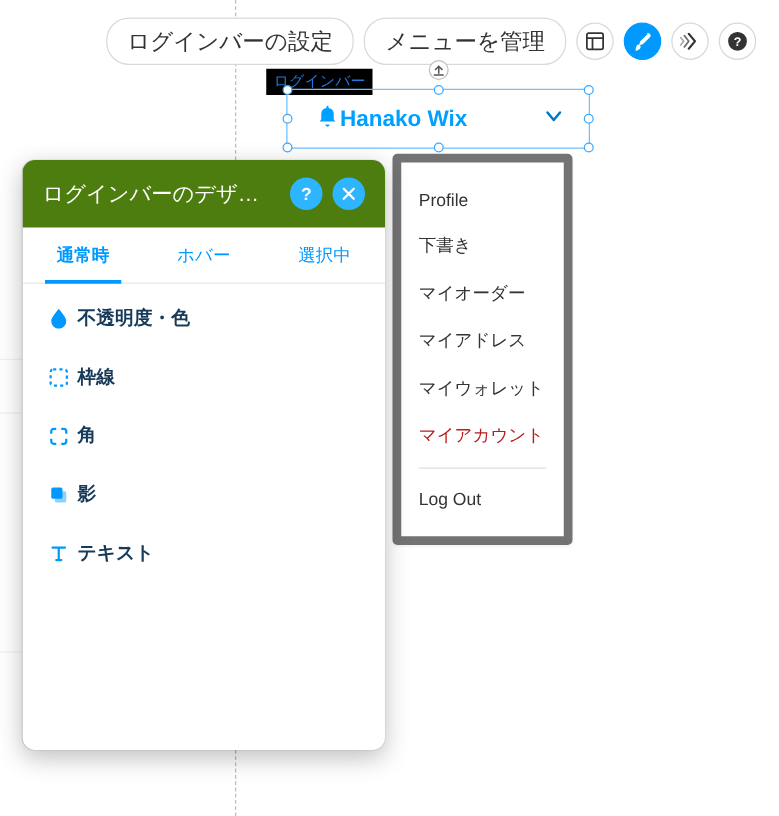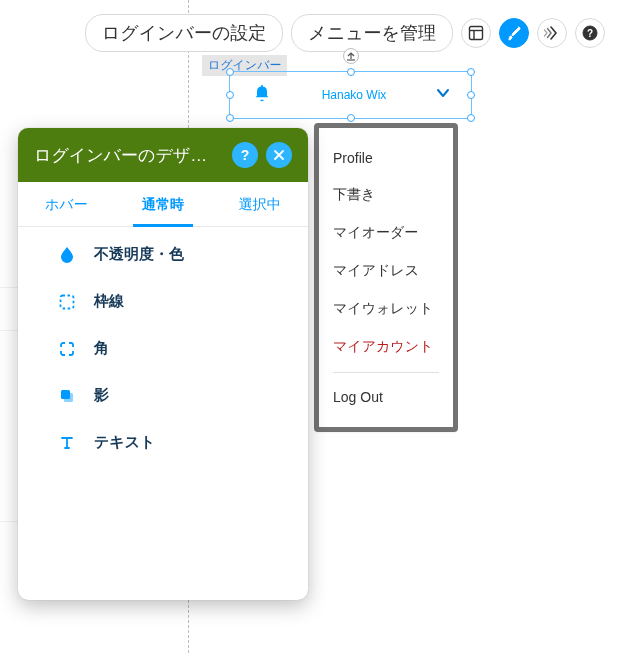--- a/index.html
+++ b/index.html
@@ -13,59 +13,59 @@
 
   
   .toolbar { position: absolute; top: 14px; right: 18px; display: flex; align-items: center; gap: 8px; }
   .pill { background: #fff; border: 1px solid #d9d9d9; border-radius: 18px; padding: 6px 16px; font-size: 18px; color: #333; cursor: pointer; }
   .circ { width: 30px; height: 30px; border-radius: 50%; display: flex; align-items: center; justify-content: center; background: #fff; border: 1px solid #d9d9d9; cursor: pointer; }
   .circ.active { background: #0099ff; border-color: #0099ff; }
   .circ.active svg path,.circ.active svg rect,.circ.active svg circle { stroke: #fff; fill: #fff; }
   .circ svg path, .circ svg rect, .circ svg circle, .circ svg line { stroke: #333; }
 
   
-  .element-label { position: absolute; top: 55px; left: 202px; background: #e5e5e5; color: #2276d6; font-size: 12px; padding: 2px 6px; }
+  .element-label { position: absolute; top: 55px; left: 213px; background: #000000; color: #2276d6; font-size: 12px; padding: 2px 6px; }
   .loginbar-box { position: absolute; top: 73px; left: 232px; width: 238px; height: 44px; border-radius: 22px; display: flex; align-items: center; padding: 0 20px; }
   .bell { color: #00a0ff; }
-  .user-label { flex: 1; text-align: center; color: #00a0ff; font-size: 12px; font-weight: 400; }
+  .user-label { flex: 1; color: #00a0ff; font-size: 18px; font-weight: 700; }
   .chev { color: #0077cc; }
 
   
   .sel { position: absolute; top: 71px; left: 229px; width: 243px; height: 48px; border: 1px solid #6ec0ff; pointer-events: none; }
   .sel .h { position: absolute; width: 8px; height: 8px; background: #fff; border: 1px solid #3ba8ff; border-radius: 50%; }
   .sel .tl { top: -4px; left: -4px; }
   .sel .tr { top: -4px; right: -4px; }
   .sel .bl { bottom: -4px; left: -4px; }
   .sel .br { bottom: -4px; right: -4px; }
   .sel .tm { top: -4px; left: 50%; margin-left: -4px; }
   .sel .bm { bottom: -4px; left: 50%; margin-left: -4px; }
   .sel .ml { top: 50%; margin-top: -4px; left: -4px; }
   .sel .mr { top: 50%; margin-top: -4px; right: -4px; }
   .sel .anchor { position: absolute; left: 50%; width: 16px; height: 16px; margin-left: -8px; background: #fff; border: 1px solid #bfbfbf; border-radius: 50%; display: flex; align-items: center; justify-content: center; }
   .sel .anchor svg { display: block; }
 
   
-  .dropdown { position: absolute; top: 123px; left: 314px; width: 144px; background: #fff; border: 5px solid #737373; border-radius: 4px; padding: 12px 14px 12px 14px; box-shadow: 0 1px 2px rgba(0,0,0,0.05); }
+  .dropdown { position: absolute; top: 123px; left: 314px; width: 144px; background: #fff; border: 7px solid #737373; border-radius: 4px; padding: 12px 14px 12px 14px; box-shadow: 0 1px 2px rgba(0,0,0,0.05); }
   .dropdown .item { font-size: 14px; color: #333; padding: 10px 0; cursor: pointer; }
   .dropdown .item.active { color: #b91c1c; }
   .dropdown hr { border: none; border-top: 1px solid #e0e0e0; margin: 6px 0; }
 
   
   .panel { position: absolute; top: 128px; left: 18px; width: 290px; background: #fff; border-radius: 10px; box-shadow: 0 6px 20px rgba(0,0,0,0.25), 0 0 1px rgba(0,0,0,0.3); overflow: hidden; padding-bottom: 130px; }
   .panel-head { background: #4d7c0f; color: #fff; font-size: 17px; padding: 14px 16px; display: flex; align-items: center; gap: 8px; }
   .panel-head .title { flex: 1; white-space: nowrap; overflow: hidden; text-overflow: ellipsis; font-weight: 500; }
   .hbtn { width: 26px; height: 26px; border-radius: 50%; background: #2db5ff; display: flex; align-items: center; justify-content: center; cursor: pointer; color: #fff; font-size: 14px; font-weight: 600; }
 
   .tabs { display: flex; border-bottom: 1px solid #e8e8e8; }
   .tab { flex: 1; text-align: center; padding: 14px 0 12px; font-size: 14px; color: #0099ff; cursor: pointer; position: relative; }
   .tab.active { font-weight: 600; }
   .tab.active::after { content: ""; position: absolute; left: 18px; right: 18px; bottom: -1px; height: 3px; background: #0099ff; }
 
   .rows { padding: 4px 0; }
-  .row { display: flex; align-items: center; gap: 18px; padding: 14px 20px; cursor: pointer; margin-left: 20px; }
+  .row { display: flex; align-items: center; gap: 6px; padding: 14px 20px; cursor: pointer; }
   .row .ic { width: 18px; height: 18px; display: flex; align-items: center; justify-content: center; color: #0099ff; }
   .row .lbl { font-size: 15px; color: #173a59; font-weight: 600; }
 </style>
 </head>
 <body>
 
 <div class="vline"></div>
 <div id="h1" class="hline"></div>
 <div id="h2" class="hline"></div>
 <div id="h3" class="hline"></div>
@@ -154,22 +154,22 @@
   <div class="panel-head">
     <div class="title">ログインバーのデザ…</div>
     <div class="hbtn">?</div>
     <div class="hbtn">
       <svg width="12" height="12" viewBox="0 0 12 12">
           <path d="M2 2l8 8M10 2l-8 8" stroke="#fff" stroke-width="1.8" stroke-linecap="round"></path>
         </svg>
     </div>
   </div>
   <div class="tabs">
+    <div class="tab active">通常時</div>
     <div class="tab">ホバー</div>
-    <div class="tab active">通常時</div>
     <div class="tab">選択中</div>
   </div>
   <div class="rows">
     <div class="row">
       <span class="ic">
           <svg width="14" height="16" viewBox="0 0 14 16">
             <path d="M7 0c3 4 6 7 6 10a6 6 0 0 1-12 0c0-3 3-6 6-10z" fill="#0099ff"></path>
           </svg>
         </span>
       <span class="lbl">不透明度・色</span>

